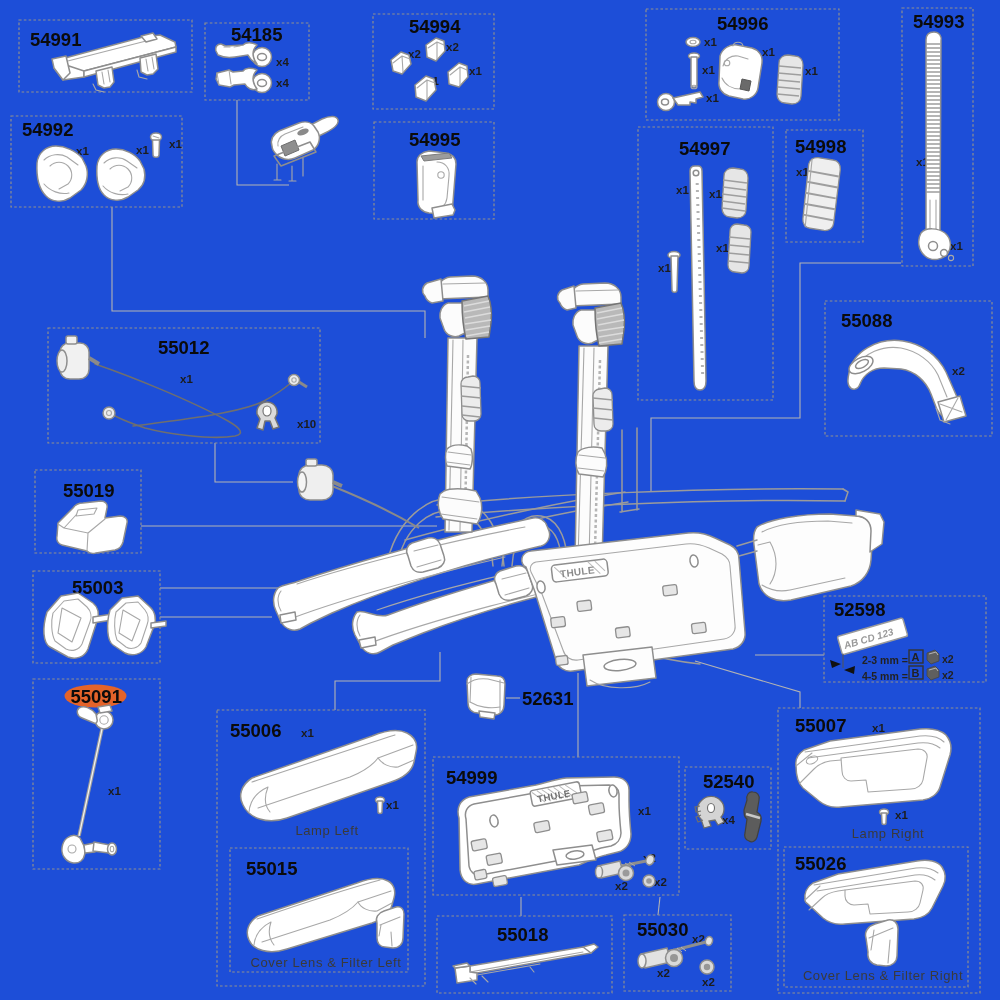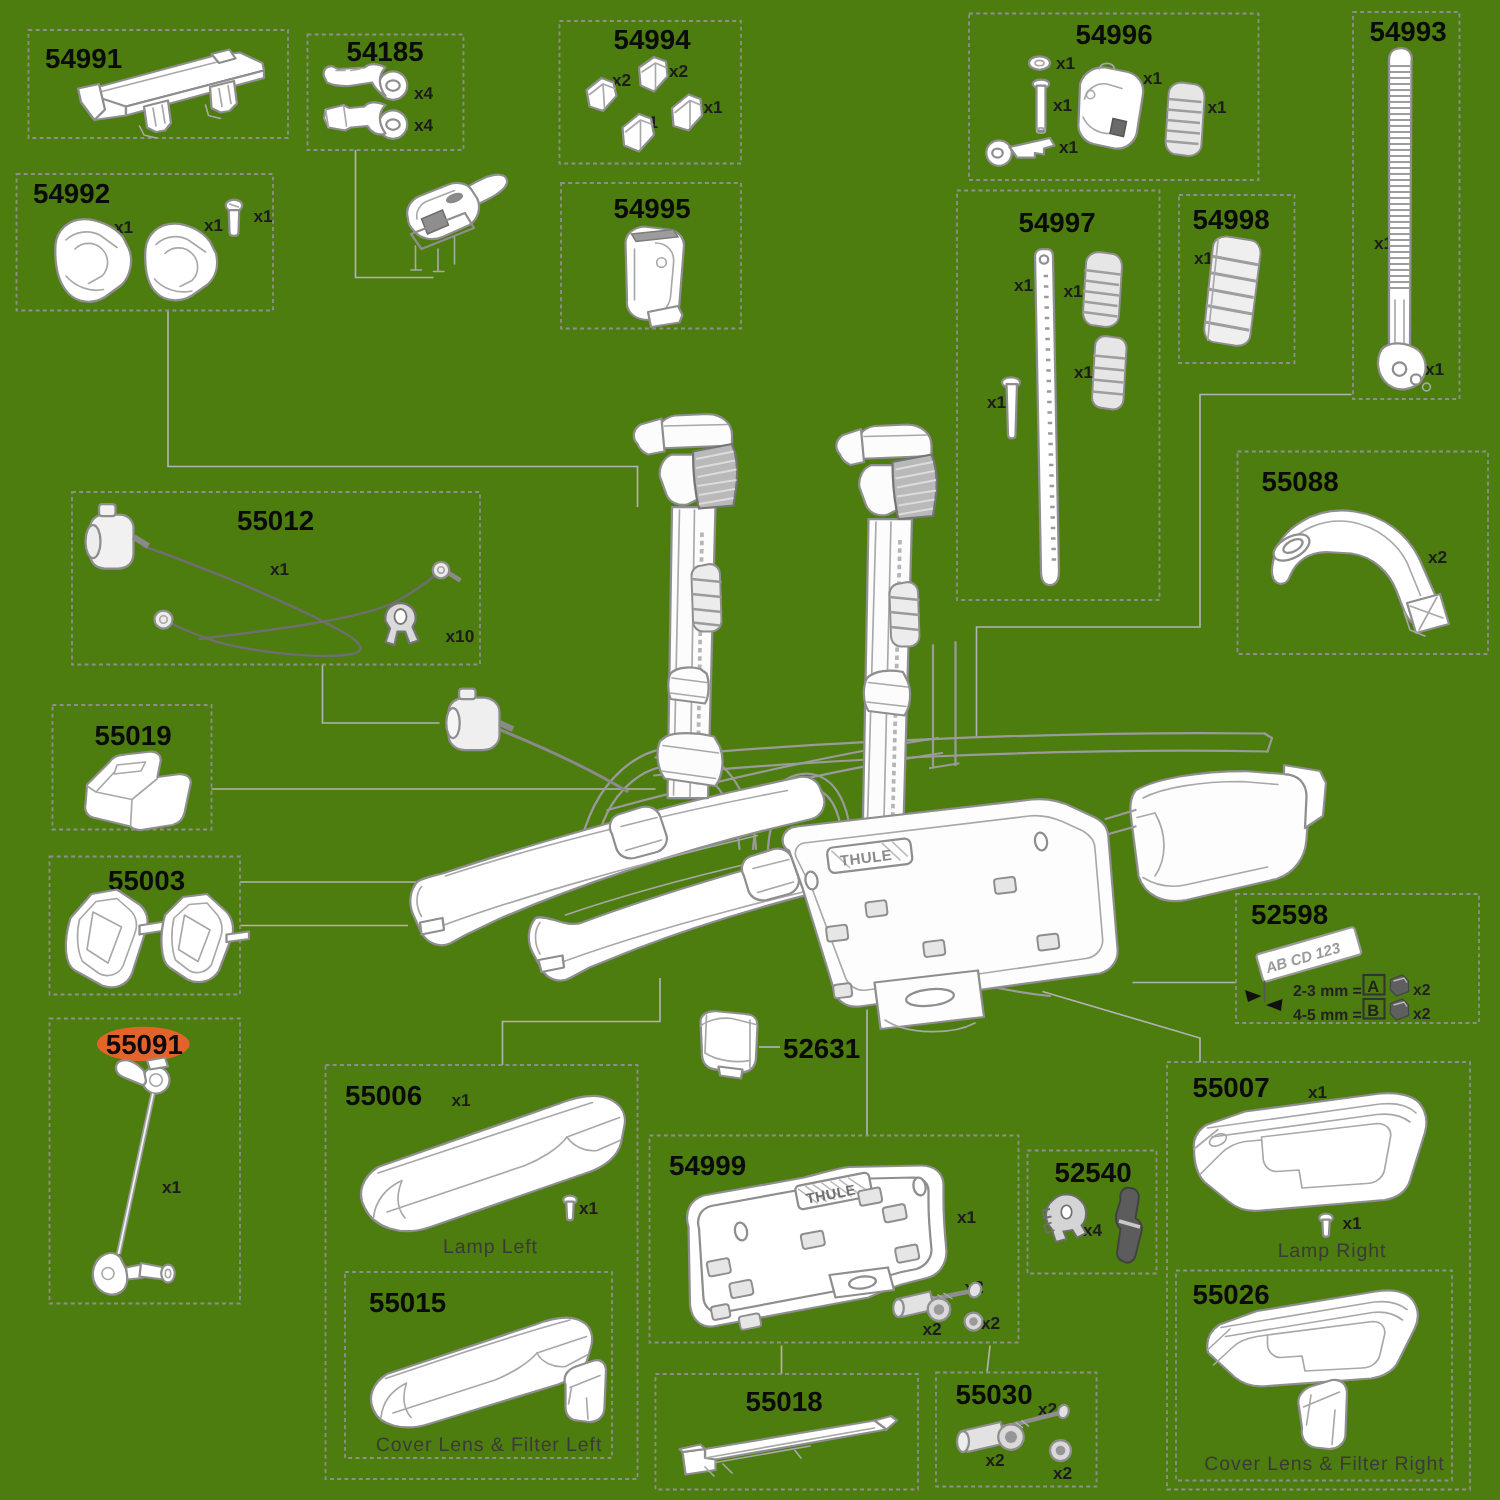--- a/index.html
+++ b/index.html
@@ -1,16 +1,16 @@
 <!DOCTYPE html>
 <html><head>
 <meta charset="utf-8">
 <style>
 html,body{margin:0;padding:0;background:#ffffff;}
-#wrap{position:relative;width:1000px;height:1000px;background:#4d7c0f;overflow:hidden;}
+#wrap{position:relative;width:1000px;height:1000px;background:#1d4ed8;overflow:hidden;}
 svg{display:block;}
 text{font-family:"Liberation Sans",sans-serif;}
 .num{font-size:18.5px;font-weight:bold;fill:#0b0b0b;}
 .qty{font-size:11.5px;font-weight:bold;fill:#1c1c1c;}
 .cap{font-size:13px;fill:#3a3a3a;letter-spacing:0.6px;}
 .bx{fill:none;stroke:#8f8f8f;stroke-width:1.2;stroke-dasharray:2.6 2.2;}
 .ln{fill:none;stroke:#b3b3b3;stroke-width:1.1;}
 .g1{fill:none;stroke:#9b9b9b;stroke-width:1.5;stroke-linejoin:round;stroke-linecap:round;}
 .g2{fill:#ffffff;stroke:#8e8e8e;stroke-width:1.5;stroke-linejoin:round;}
 .g3{fill:none;stroke:#a8a8a8;stroke-width:1.1;stroke-linejoin:round;stroke-linecap:round;}

